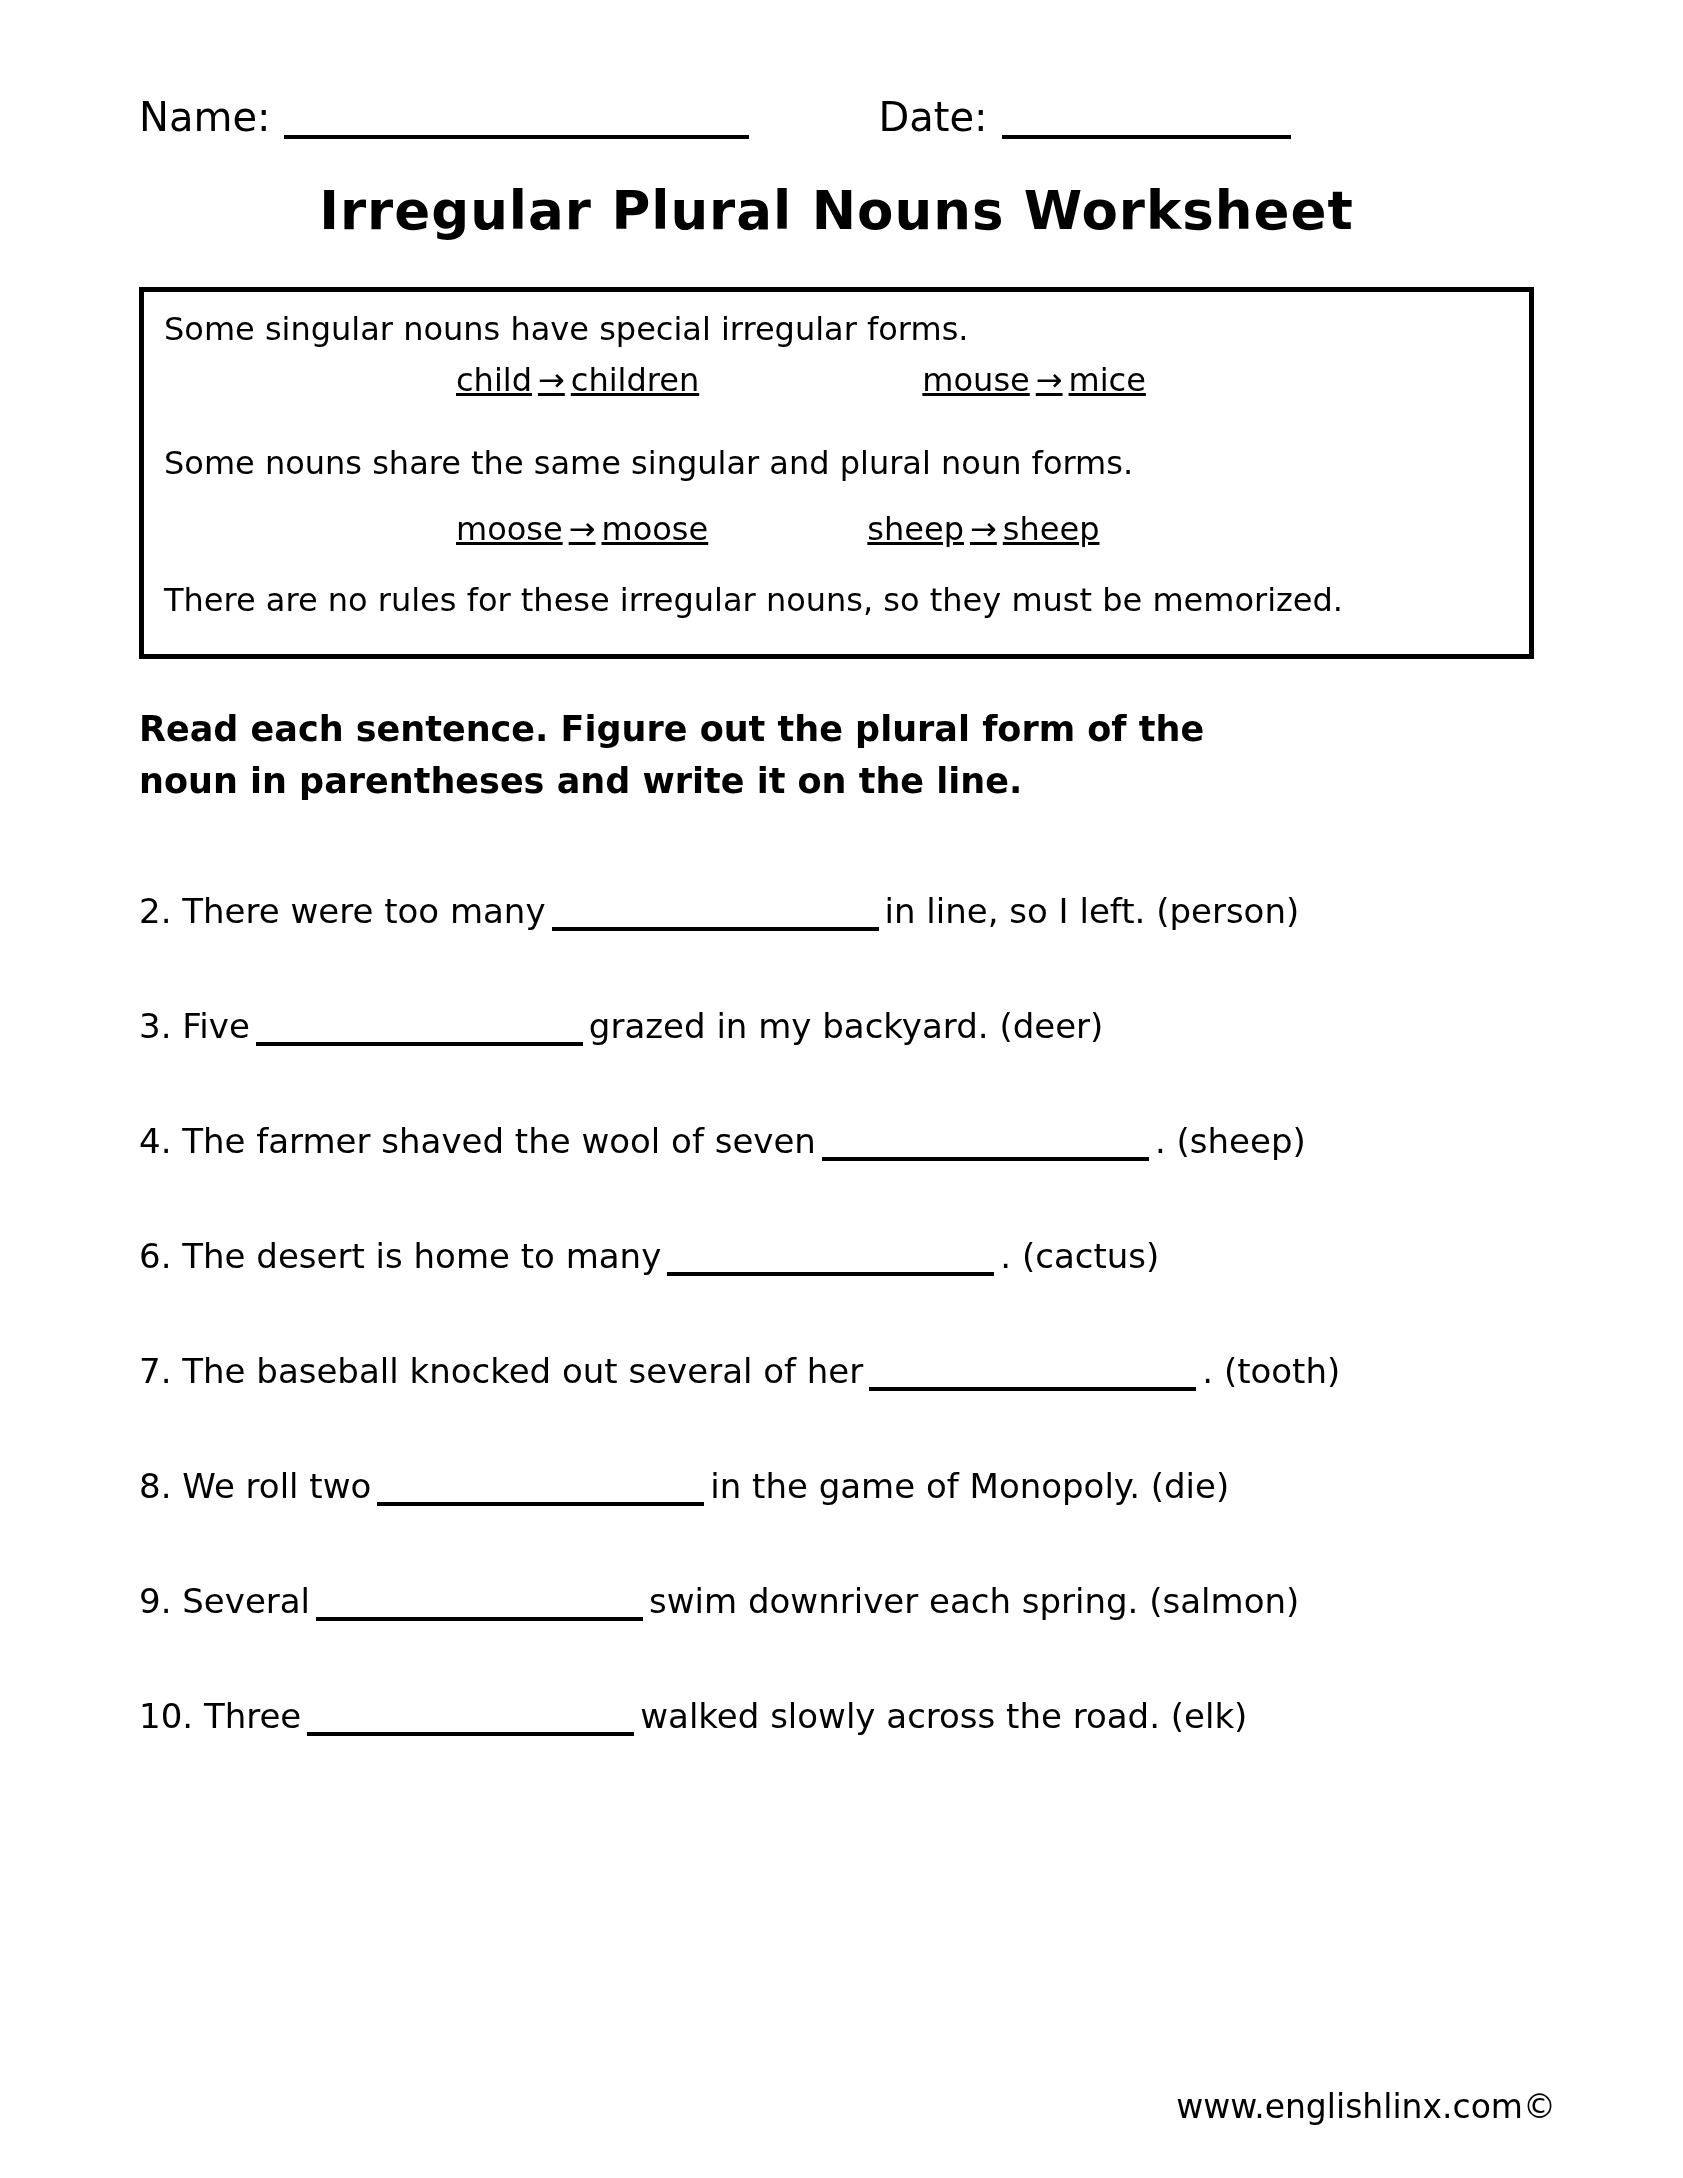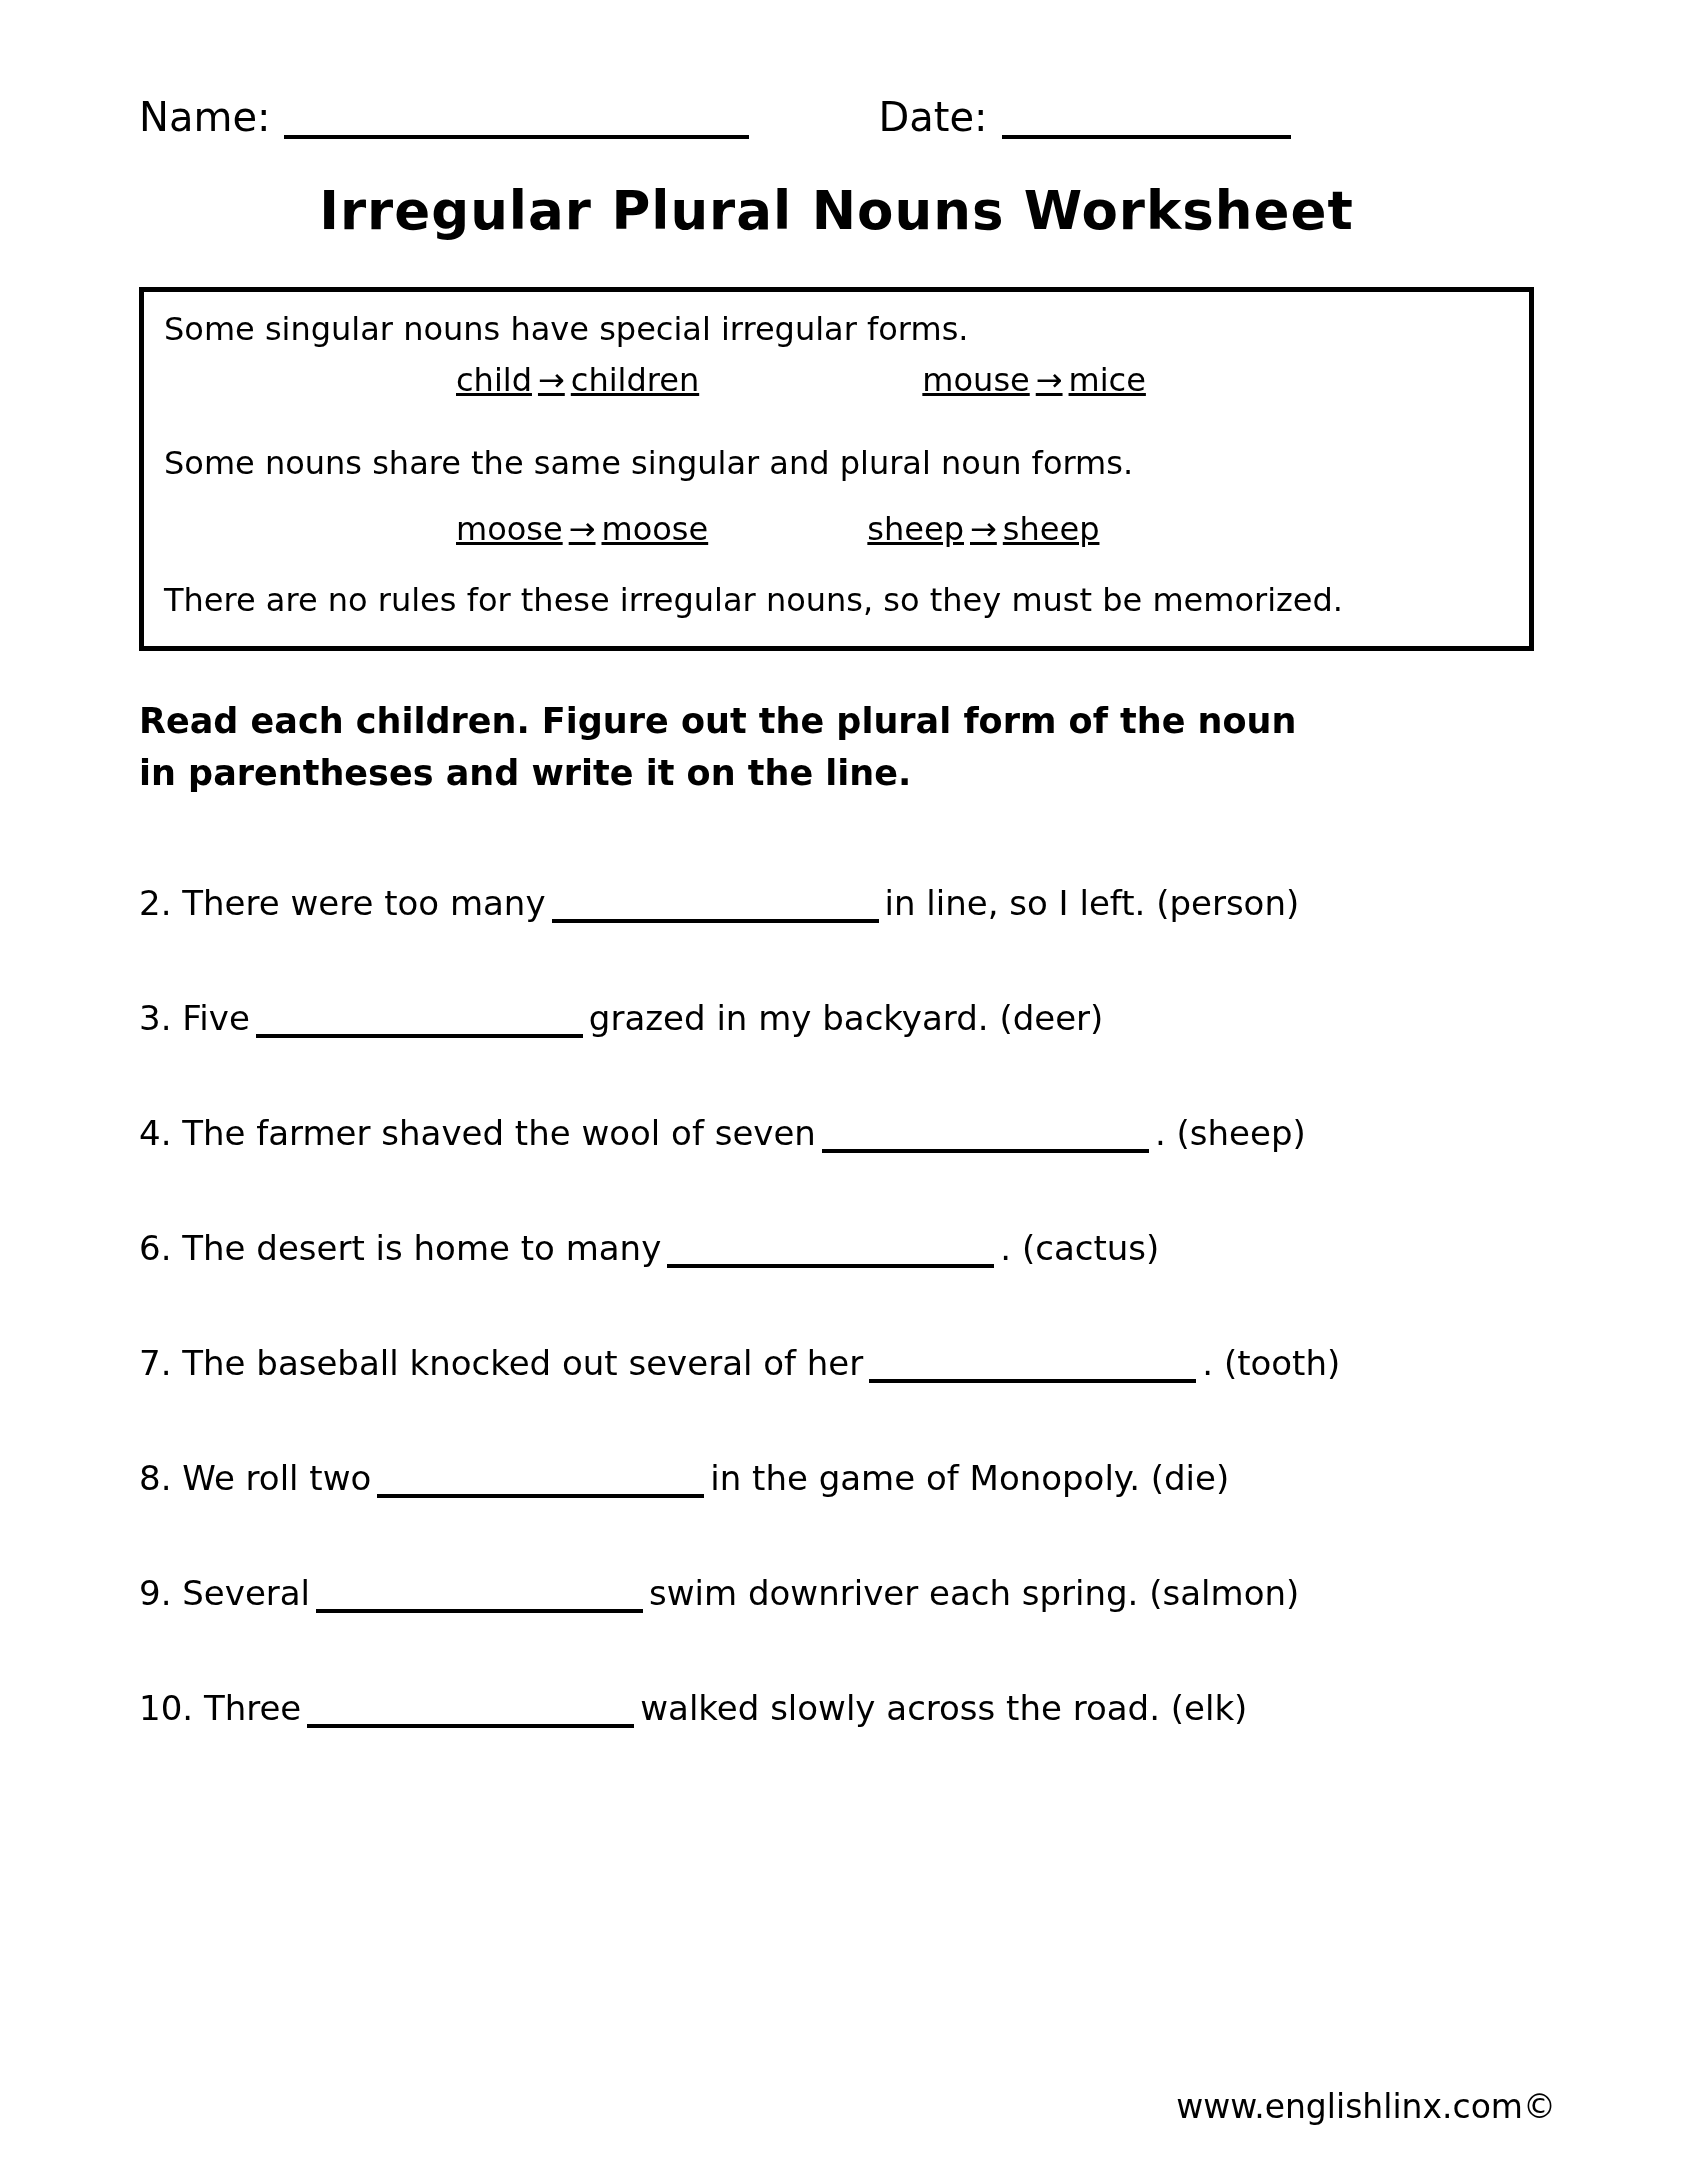--- a/index.html
+++ b/index.html
@@ -40,21 +40,21 @@
     text-align: center;
     font-size: 53px;
     font-weight: 600;
     letter-spacing: 1px;
   }
 
   
   .rules-box {
     margin-top: 46px;
     border: 5px solid #000;
-    padding: 16px 20px 24px 20px;
+    padding: 16px 20px 32px 20px;
     font-size: 32px;
     line-height: 1.35;
   }
   .examples-row { margin-top: 8px; }
   .examples-row .pair { display: inline-block; text-decoration: underline; }
   .ex1-pair1 { margin-left: 292px; }
   .ex1-pair2 { margin-left: 213px; }
   .ex2-pair1 { margin-left: 292px; }
   .ex2-pair2 { margin-left: 149px; }
   .rule-mid { margin-top: 40px; }
@@ -112,21 +112,21 @@
       <span class="pair ex1-pair2"><span>mouse</span><span class="arrow">→</span><span>mice</span></span>
     </div>
     <div class="rule-line rule-mid">Some nouns share the same singular and plural noun forms.</div>
     <div class="examples-row examples-row2">
       <span class="pair ex2-pair1"><span>moose</span><span class="arrow">→</span><span>moose</span></span>
       <span class="pair ex2-pair2"><span>sheep</span><span class="arrow">→</span><span>sheep</span></span>
     </div>
     <div class="rule-line rule-last">There are no rules for these irregular nouns, so they must be memorized.</div>
   </div>
 
-  <div class="instructions">Read each children. Figure out the plural form of the noun in parentheses and write it on the line.</div>
+  <div class="instructions">Read each sentence. Figure out the plural form of the noun in parentheses and write it on the line.</div>
 
   <div class="questions">
 
 
     <div class="question">
       <span>2.</span>
       <span>There were too many</span><span class="blank q-blank"></span><span>in line, so I left.</span>
       <span>(person)</span>
     </div>
 

